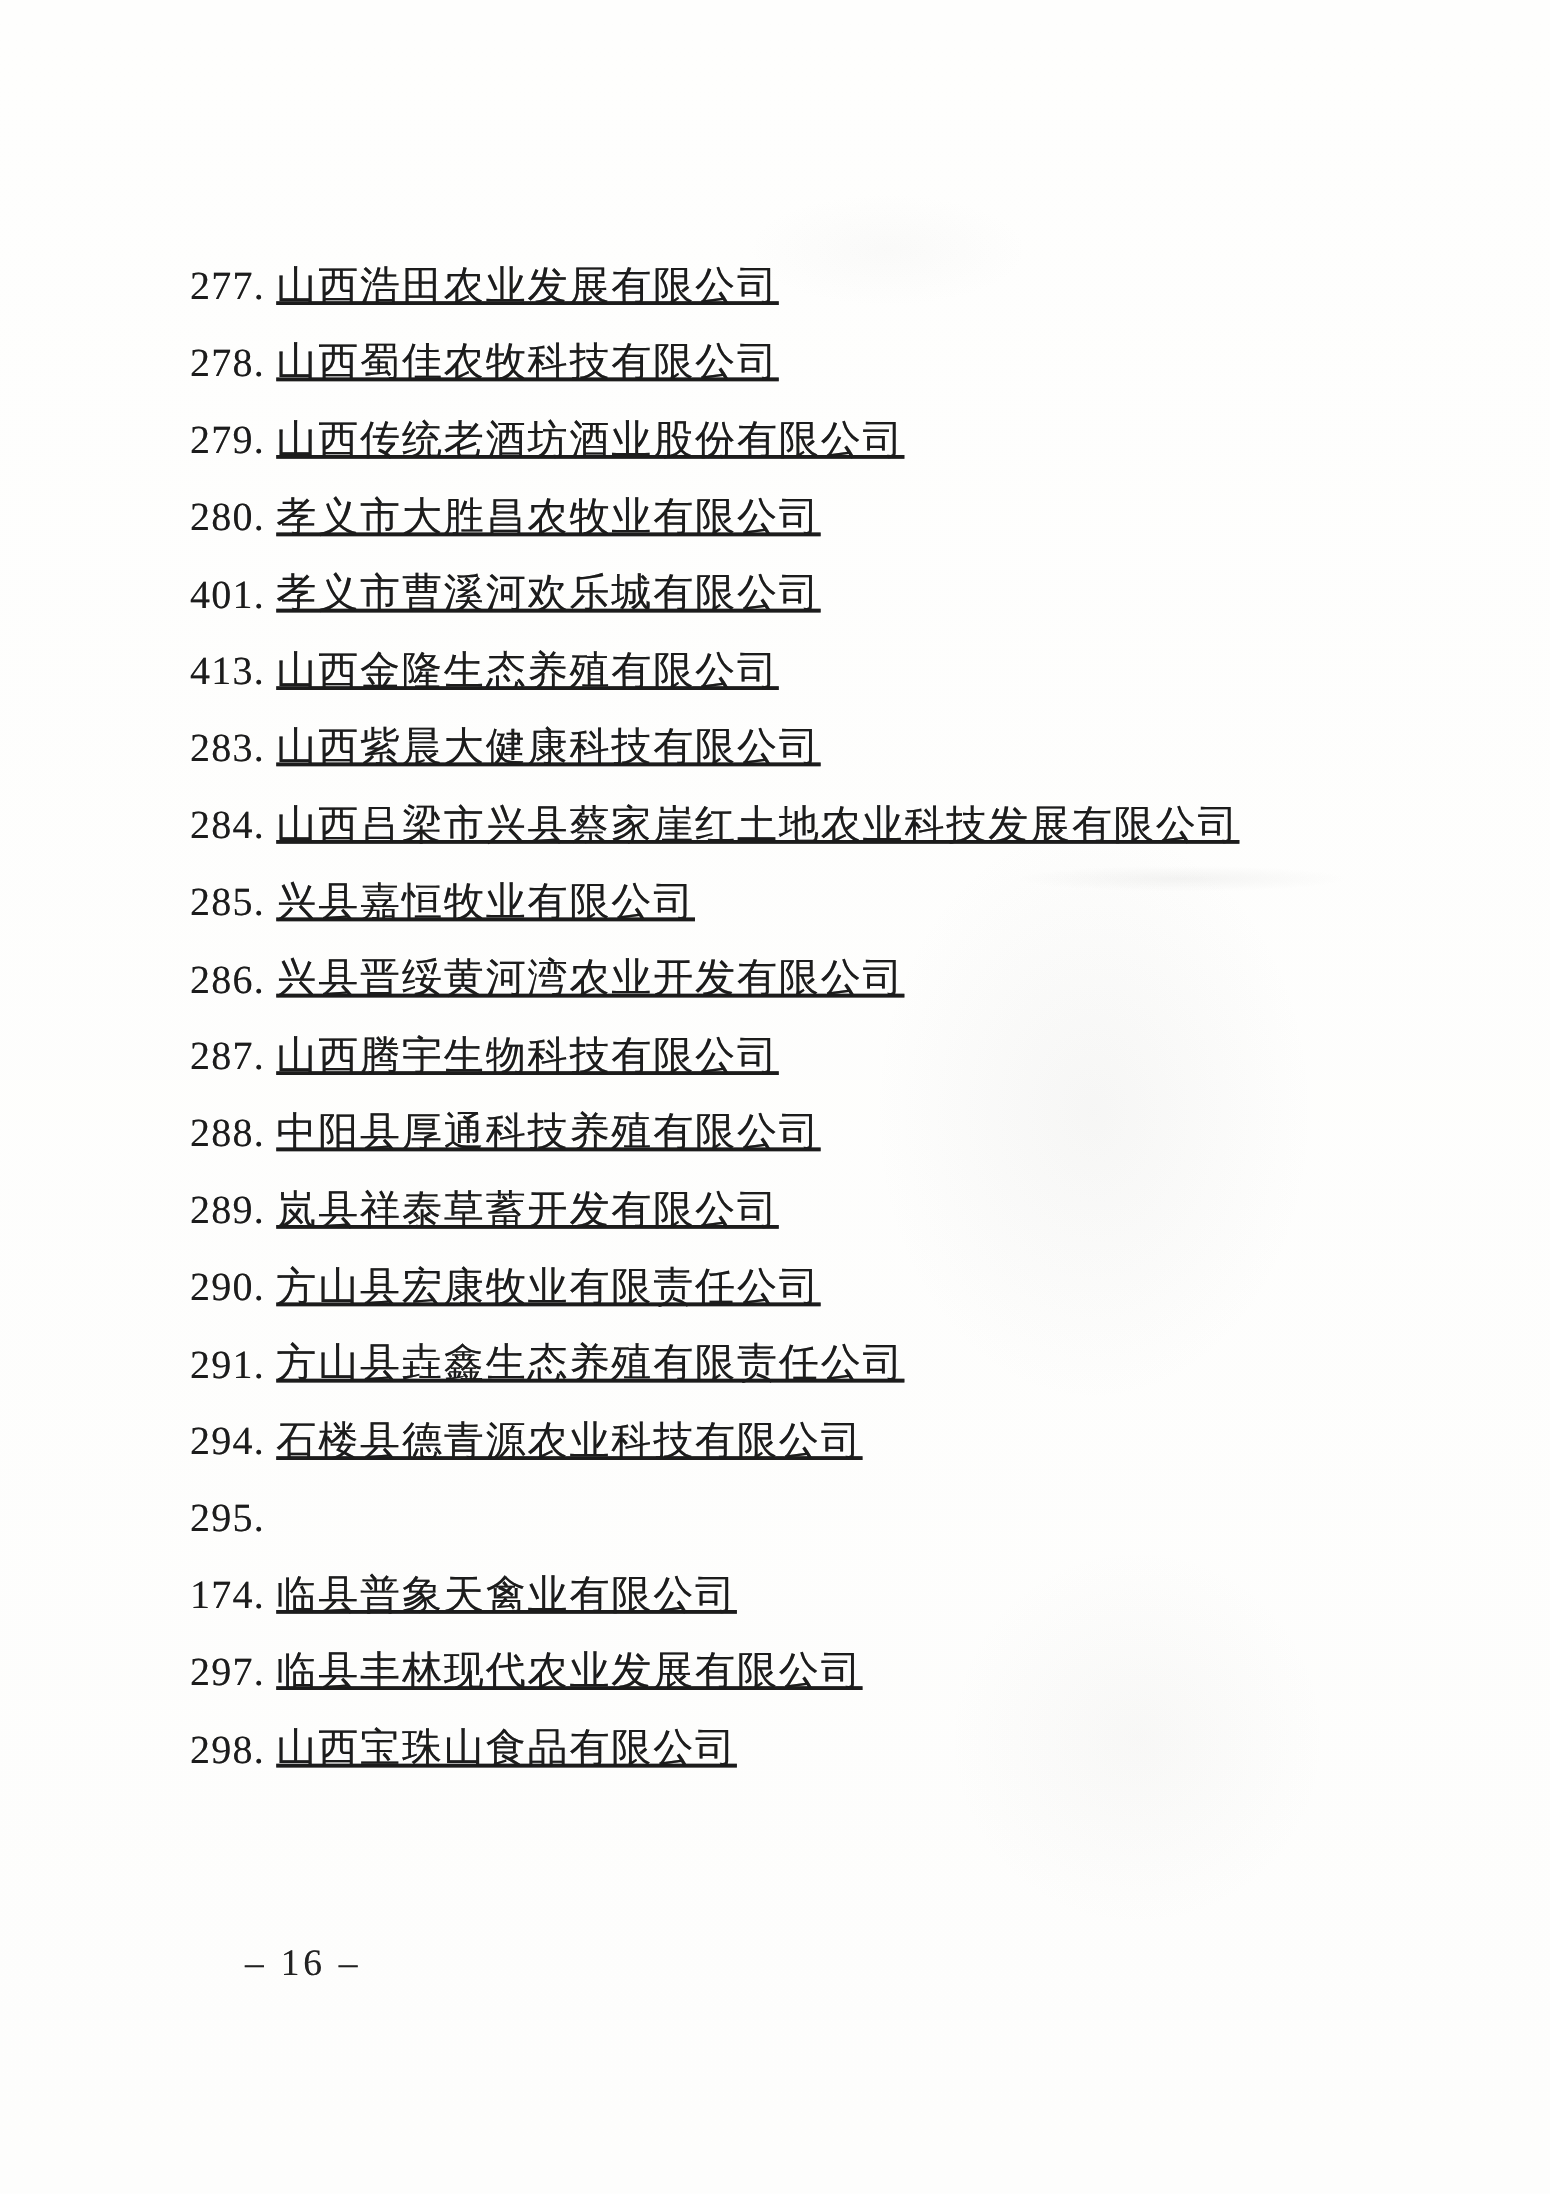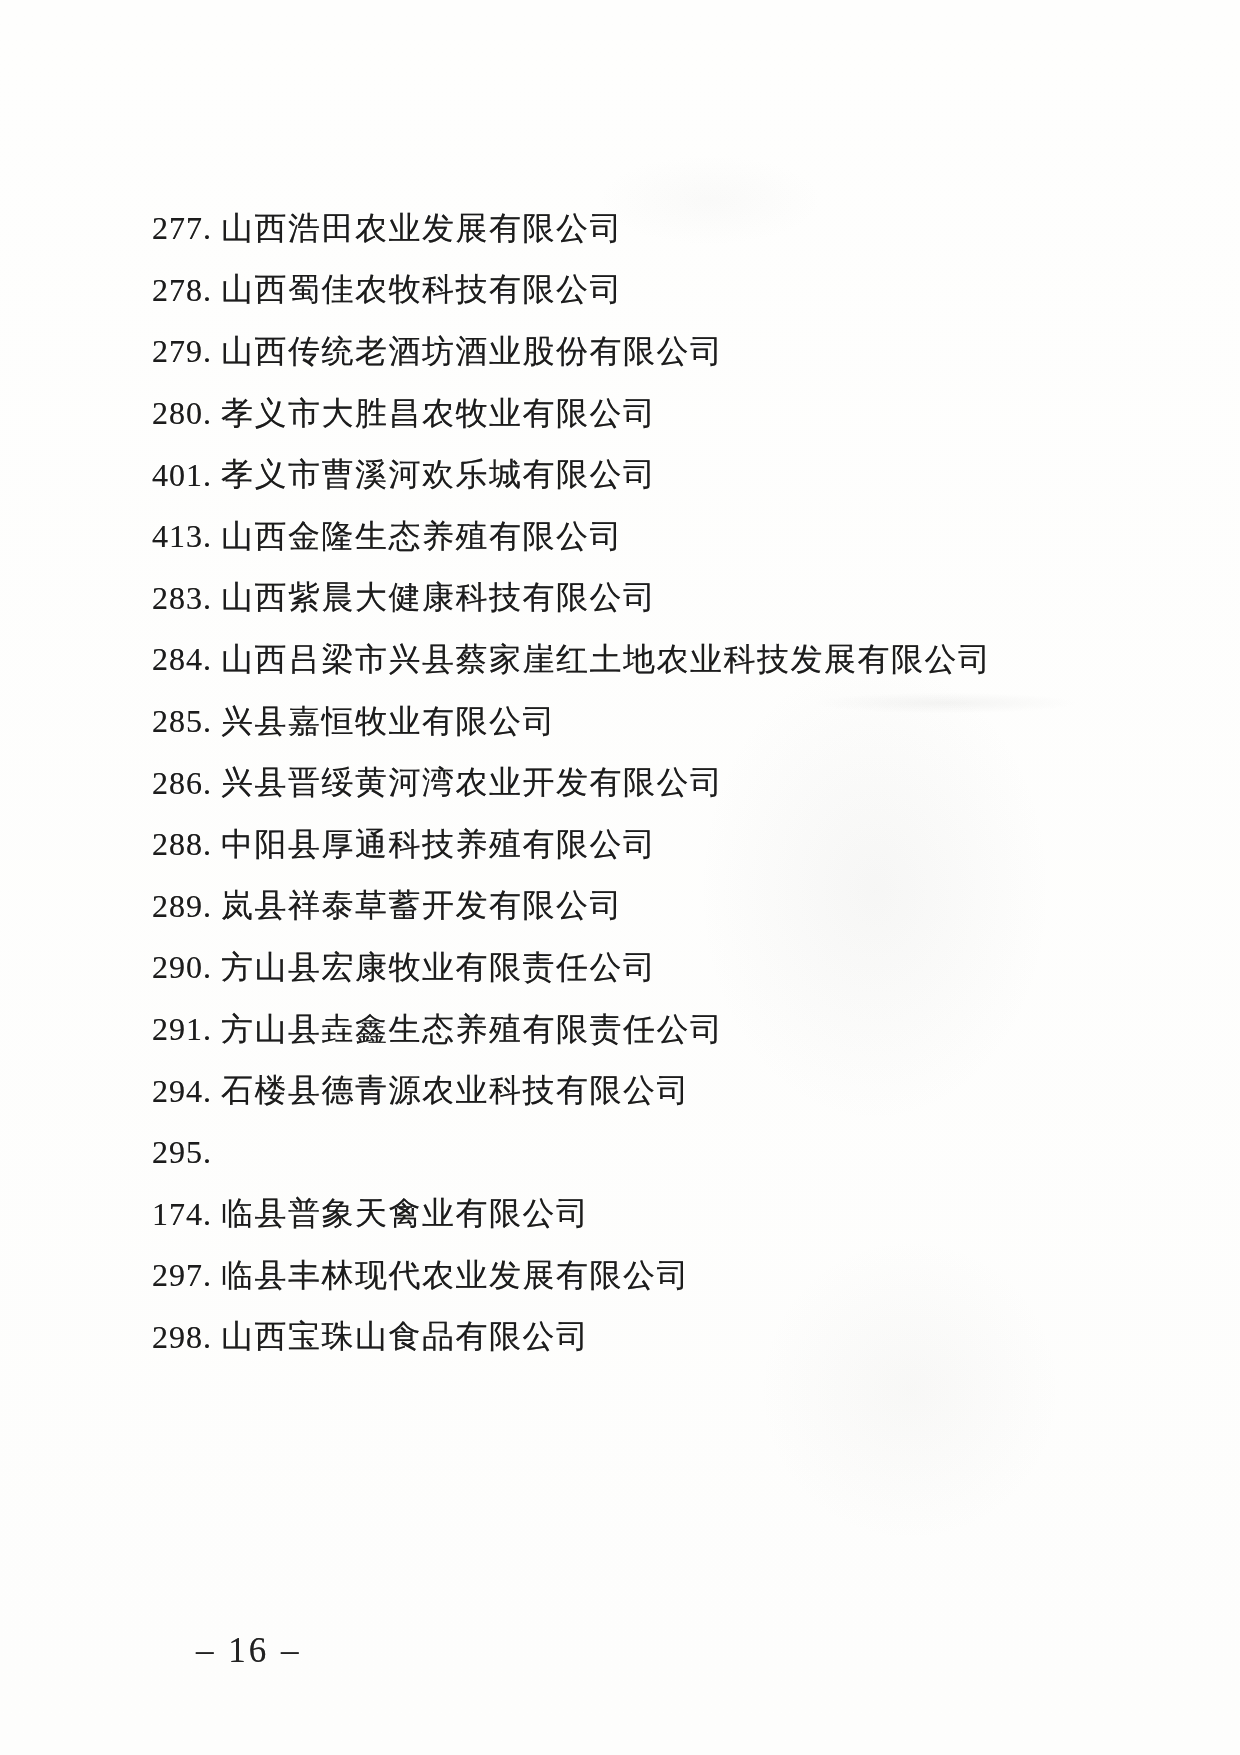--- a/index.html
+++ b/index.html
@@ -60,26 +60,27 @@
     text-shadow: 0 0 0.4px rgba(20,20,20,0.55);
   }
   .company-row .num {
     font-family: "Liberation Serif", "DejaVu Serif", serif;
     letter-spacing: 1px;
     margin-right: 9px;
   }
   .company-row .name {
     font-family: "Liberation Serif", "DejaVu Serif", serif;
     letter-spacing: 1.5px;
+    text-decoration: underline;
   }
   .page-number {
     position: absolute;
     left: 196px;
-    top: 1631px;
-    font-size: 35px;
+    top: 1554px;
+    font-size: 30px;
     letter-spacing: 3px;
     color: #222222;
     text-shadow: 0 0 0.4px rgba(20,20,20,0.5);
   }
 </style>
 </head>
 <body>
 
 <div class="page">
   <div class="smudge smudge-1"></div>
@@ -131,20 +132,24 @@
   <li class="company-row">
     <span class="num">285.</span>
     <span class="name">兴县嘉恒牧业有限公司</span>
   </li>
 
   <li class="company-row">
     <span class="num">286.</span>
     <span class="name">兴县晋绥黄河湾农业开发有限公司</span>
   </li>
 
+  <li class="company-row">
+    <span class="num">287.</span>
+    <span class="name">山西腾宇生物科技有限公司</span>
+  </li>
 
   <li class="company-row">
     <span class="num">288.</span>
     <span class="name">中阳县厚通科技养殖有限公司</span>
   </li>
 
   <li class="company-row">
     <span class="num">289.</span>
     <span class="name">岚县祥泰草蓄开发有限公司</span>
   </li>

